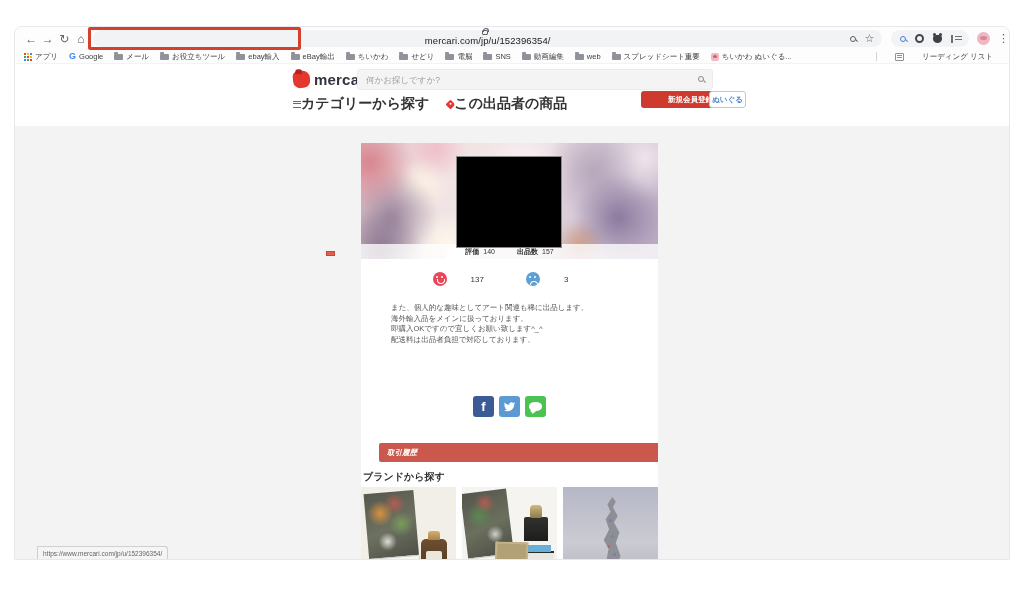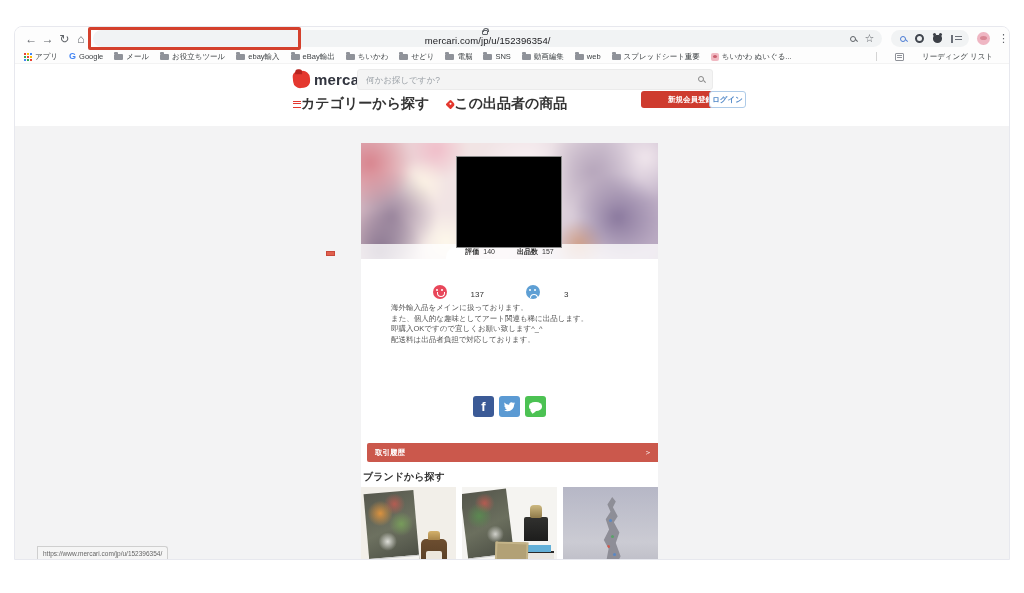--- a/index.html
+++ b/index.html
@@ -128,21 +128,21 @@
   .avatar-circle { position:absolute; left:85px; top:103px; width:24px; height:24px; border-radius:50%;
     background:#fdfdfd; z-index:2; }
   .censor-box { position:absolute; left:95px; top:13px; width:106px; height:92px; background:#000;
     border:1px solid #8a8a8a; z-index:3; }
   .stats-strip { position:absolute; left:0; bottom:0; width:297px; height:15px;
     background:rgba(255,255,255,.78); z-index:2; display:flex; align-items:center; justify-content:center;
     gap:4px; font-size:7px; color:#333; }
   .stats-strip b { font-weight:bold; }
   .stats-gap { width:14px; }
   .emoji-row { position:absolute; left:0; top:116px; width:297px; height:40px; display:flex;
-    align-items:flex-end; justify-content:center; gap:24px; }
+    align-items:center; justify-content:center; gap:24px; }
   .face { width:14px; height:14px; border-radius:50%; position:relative; }
   .face:before { content:""; position:absolute; left:3.5px; top:4px; width:2px; height:2px;
     background:#fff; border-radius:50%; box-shadow:5px 0 0 #fff; }
   .face-good { background:#e8475a; }
   .face-good:after { content:""; position:absolute; left:4px; bottom:2.5px; width:6px; height:3.5px;
     border:1.4px solid #fff; border-top:none; border-radius:0 0 6px 6px; }
   .face-bad { background:#5e9fd4; }
   .face-bad:after { content:""; position:absolute; left:4px; bottom:1px; width:6px; height:3.5px;
     border:1.4px solid #fff; border-bottom:none; border-radius:6px 6px 0 0; }
   .face-count { font-size:8px; color:#333; margin-right:18px; }
@@ -150,22 +150,22 @@
     line-height:10.5px; }
   .social-row { position:absolute; left:0; top:253px; width:297px; display:flex; justify-content:center; gap:5px; }
   .soc { width:21px; height:21px; border-radius:3px; display:flex; align-items:center; justify-content:center; }
   .soc-fb { background:#3b5a96; color:#fff; font-size:13px; font-weight:bold; }
   .soc-tw { background:#5b9ad3; }
   .soc-tw svg { width:13px; height:13px; }
   .soc-line { background:#4cc253; position:relative; }
   .line-bubble { width:13px; height:9px; background:#fff; border-radius:45%; position:relative; }
   .line-bubble:after { content:""; position:absolute; left:2px; bottom:-2px; width:4px; height:4px;
     background:#fff; transform:rotate(55deg); }
-  .history-bar { position:absolute; left:6px; top:300px; width:293px; height:19px; background:#cb584c;
-    border-radius:2px; display:flex; align-items:center; padding:0 8px; }
+  .history-bar { position:absolute; left:18px; top:300px; width:293px; height:19px; background:#cb584c;
+    border-radius:2px; display:flex; align-items:center; padding:0 8px;font-style:italic; }
   .history-label { font-size:7.5px; font-weight:bold; color:#fff; }
   .history-chev { margin-left:auto; font-size:8px; color:#fff; }
   .products-title { position:absolute; left:2px; top:327px; font-size:10px; font-weight:bold; color:#333; }
   .product-grid { position:absolute; left:0; top:344px; width:297px; display:flex; gap:6px; }
   .product { width:95px; height:100px; background:#f2efe9; position:relative; overflow:hidden; filter:blur(.4px); }
 
   
   .p1-box { position:absolute; left:6px; top:5px; width:50px; height:82px; transform:rotate(-5deg);
     background:
       radial-gradient(circle at 30% 25%, rgba(230,150,60,.9), transparent 18%),
@@ -330,21 +330,21 @@
           <span class="m-link">
             <span class="cat-ico"></span>
             <span>カテゴリーから探す</span>
           </span>
           <span class="m-link">
             <span class="brand-ico"></span>
             <span>この出品者の商品</span>
           </span>
         </div>
         <div class="m-signup">新規会員登録</div>
-        <div class="m-login">ログイン</div>
+        <div class="m-login">ぬいぐる</div>
       </div>
 
 
       <div class="page-bg">
 
         <div class="profile-card">
           <div class="cover">
             <div class="cover-art"></div>
             <div class="avatar-circle"></div>
             <div class="censor-box"></div>
@@ -358,22 +358,22 @@
           </div>
 
           <div class="emoji-row">
             <span class="face face-good"></span>
             <span class="face-count">137</span>
             <span class="face face-bad"></span>
             <span class="face-count">3</span>
           </div>
 
           <div class="desc">
+            <div>また、個人的な趣味としてアート関連も稀に出品します。</div>
             <div>海外輸入品をメインに扱っております。</div>
-            <div>また、個人的な趣味としてアート関連も稀に出品します。</div>
             <div>即購入OKですので宜しくお願い致します^_^</div>
             <div>配送料は出品者負担で対応しております。</div>
           </div>
 
           <div class="social-row">
             <div class="soc soc-fb">f</div>
             <div class="soc soc-tw">
               <svg viewBox="0 0 24 24">
                   <path fill="#ffffff" d="M22 6c-.8.4-1.6.6-2.5.7.9-.5 1.6-1.4 1.9-2.4-.8.5-1.8.9-2.8 1.1C17.8 4.5 16.7 4 15.5 4c-2.3 0-4.1 1.9-4.1 4.2 0 .3 0 .6.1.9C8 8.9 5 7.3 3 4.8c-.4.6-.6 1.4-.6 2.1 0 1.5.7 2.7 1.9 3.5-.7 0-1.3-.2-1.9-.5v.1c0 2 1.4 3.7 3.3 4.1-.3.1-.7.1-1.1.1-.3 0-.5 0-.8-.1.5 1.7 2.1 2.9 3.9 2.9-1.4 1.1-3.2 1.8-5.2 1.8H2c1.9 1.2 4.1 1.9 6.5 1.9 7.8 0 12-6.4 12-12v-.5c.8-.6 1.5-1.3 2-2.2z"></path>
                 </svg>

